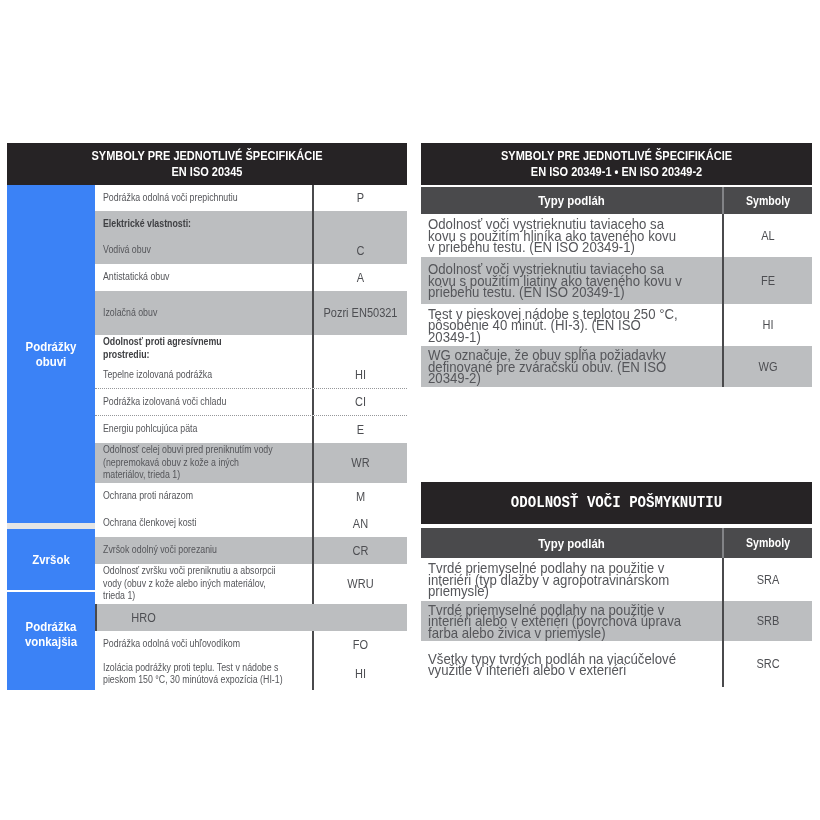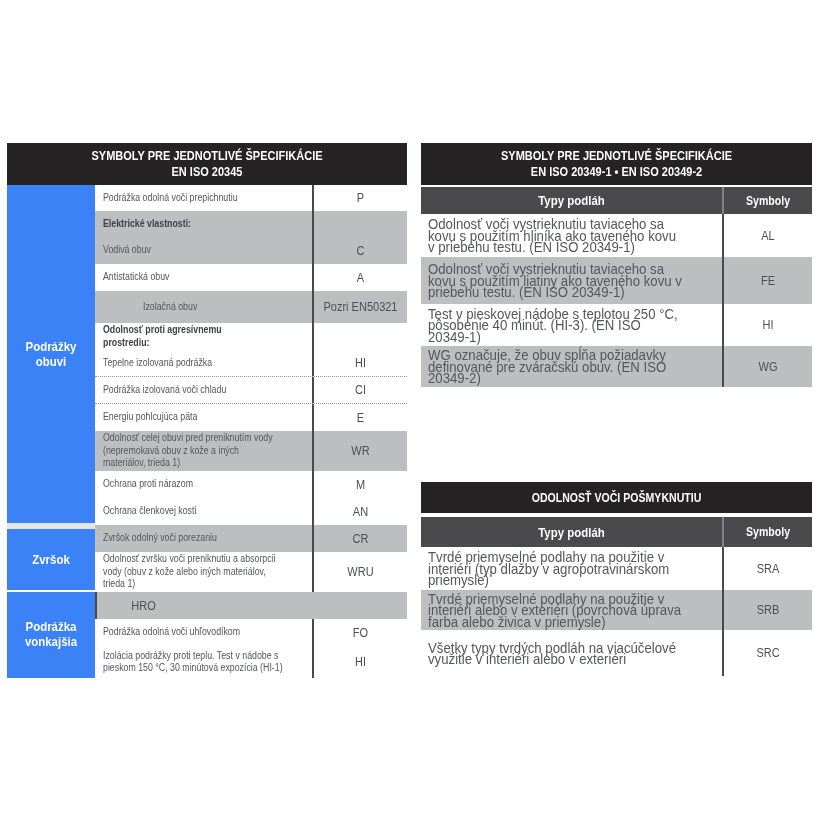--- a/index.html
+++ b/index.html
@@ -11,21 +11,21 @@
   #t2{left:421px;top:143px;width:391px;}
   #t3{left:421px;top:482px;width:391px;}
 
   
   .cx{display:block;transform:scaleX(.88);transform-origin:0 50%;width:113.6%;letter-spacing:0;}
   .sym .cx,.cat .cx,.title .cx,.colhead .cx{transform-origin:50% 50%;width:100%;text-align:center;}
 
   .title{background:#262325;color:#ffffff;font-weight:bold;text-align:center;
          display:flex;flex-direction:column;justify-content:center;letter-spacing:.2px;}
   #t1 .title,#t2 .title{height:42px;font-size:12.5px;line-height:16px;}
-  #t3 .title{height:31px;font-size:12px;}
+  #t3 .title{height:42px;font-size:16px;font-family:Liberation Mono, monospace;}
 
   .colhead{display:flex;background:#4a4a4c;color:#ffffff;font-weight:bold;}
   #t2 .colhead{height:27px;margin-top:2px;}
   #t3 .colhead{height:30px;margin-top:4px;}
   .colhead .c1{flex:1;display:flex;align-items:center;justify-content:center;font-size:13px;}
   .colhead .c2{flex:0 0 90px;border-left:2px solid #828386;display:flex;align-items:center;justify-content:center;font-size:12px;box-sizing:border-box;}
 
   .lt-body{display:flex;}
   .cats{flex:0 0 88px;background:#3b82f6;}
   .cat{color:#ffffff;font-weight:bold;font-size:13px;line-height:15px;display:flex;align-items:center;justify-content:center;text-align:center;box-sizing:border-box;padding:0 4px;}
@@ -40,21 +40,21 @@
   .row .desc{flex:1;display:flex;align-items:center;padding-left:8px;padding-right:4px;overflow:hidden;color:#55565a;}
   .row .sym{border-left:2px solid #4a4a4c;display:flex;align-items:center;justify-content:center;box-sizing:border-box;color:#4d4e52;}
   .row.bold .desc{font-weight:bold;color:#3f4043;}
 
   #lt-rows .row .desc{font-size:10px;line-height:12.5px;}
   #lt-rows .row .sym{flex:0 0 95px;font-size:12.5px;}
   #lt-rows .row:nth-child(1){height:26px;}
   #lt-rows .row:nth-child(2){height:26px;}
   #lt-rows .row:nth-child(3){height:27px;}
   #lt-rows .row:nth-child(4){height:27px;}
-  #lt-rows .row:nth-child(5){height:32px;padding-left:40px;}
+  #lt-rows .row:nth-child(5){height:44px;}
   #lt-rows .row:nth-child(6){height:27px;gap:40px;}
   #lt-rows .row:nth-child(7){height:27px;}
   #lt-rows .row:nth-child(8){height:27px;}
   #lt-rows .row:nth-child(9){height:27px;}
   #lt-rows .row:nth-child(10){height:40px;}
   #lt-rows .row:nth-child(11){height:27px;}
   #lt-rows .row:nth-child(12){height:27px;}
   #lt-rows .row:nth-child(13){height:27px;}
   #lt-rows .row:nth-child(14){height:40px;}
   #lt-rows .row:nth-child(15){height:27px;}

